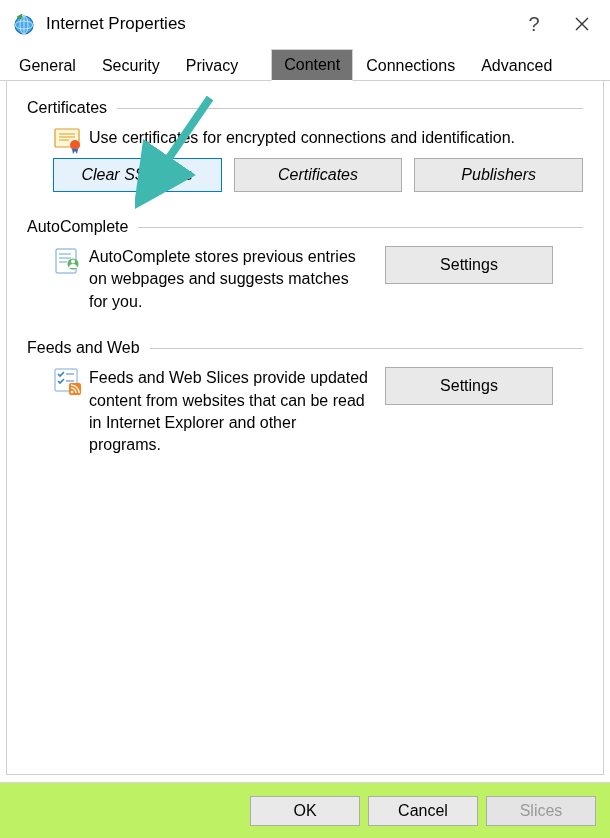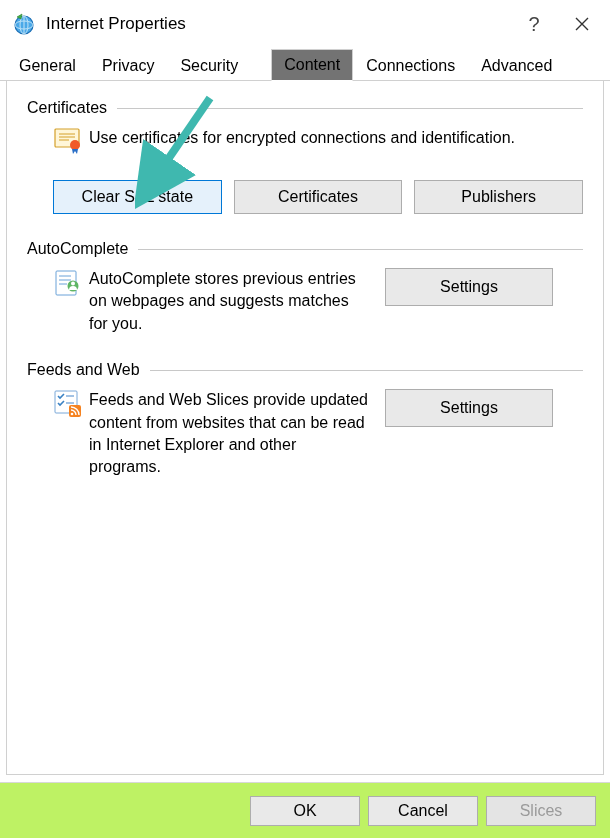--- a/index.html
+++ b/index.html
@@ -121,22 +121,22 @@
       justify-content: center;
       cursor: default;
     }
     .btn.highlight {
       border: 1px solid #0078d7;
       background: #e5f1fb;
     }
     .btn-row {
       display: flex;
       gap: 12px;
-      margin-top: 22px;
       margin-left: 26px;
+      font-style: italic;
     }
     .btn-row .btn { flex: 1; height: 34px; }
     
     .footer {
       position: absolute;
       bottom: 0;
       left: 0;
       right: 0;
       border-top: 1px solid #d8d8d8;
       height: 56px;
@@ -186,22 +186,22 @@
   <span class="win-btn">?</span>
   <span class="win-btn close-btn">
     <svg width="14" height="14" viewBox="0 0 14 14">
         <path d="M1 1 L13 13 M13 1 L1 13" stroke="#333" stroke-width="1.4"></path>
       </svg>
   </span>
 </div>
 
 <div class="tabstrip">
   <div class="tab">General</div>
+  <div class="tab">Security</div>
   <div class="tab">Privacy</div>
-  <div class="tab">Security</div>
   <div class="tab active">Content</div>
   <div class="tab">Connections</div>
   <div class="tab">Advanced</div>
 </div>
 
 <div class="panel-wrap">
 <div class="panel">
 
   <div class="group">
     <div class="group-header">

